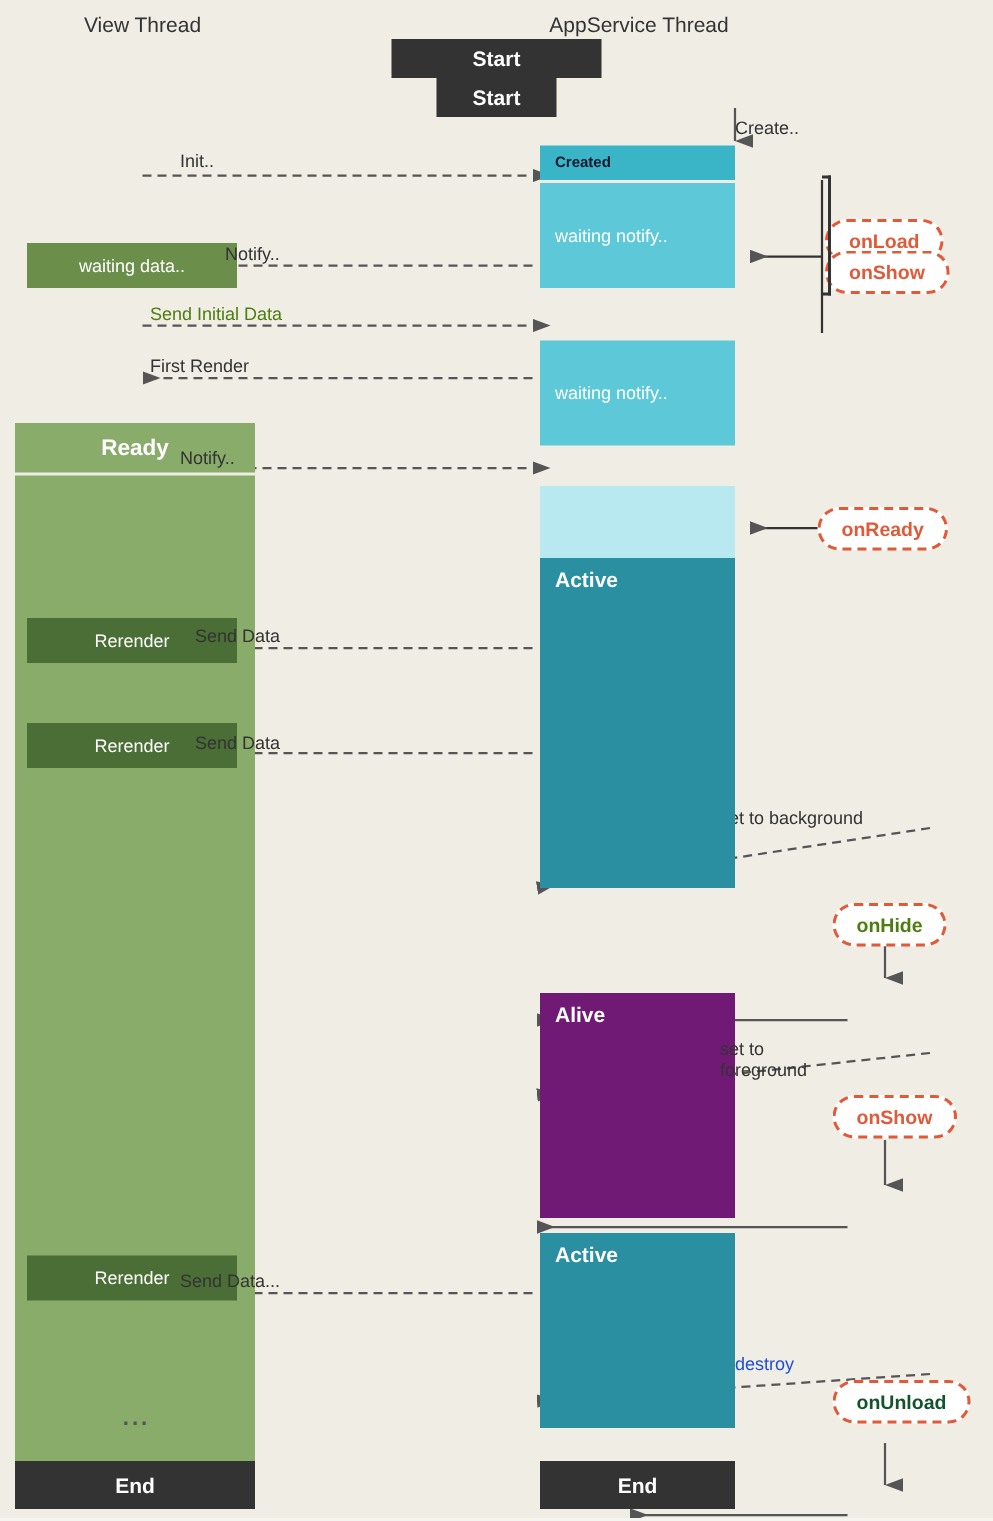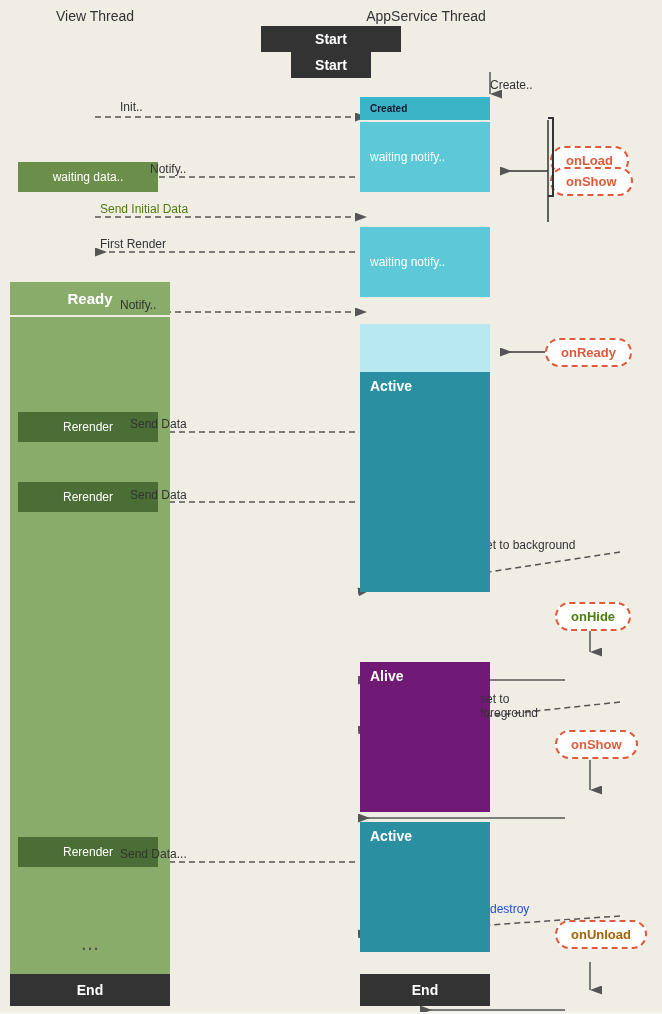--- a/index.html
+++ b/index.html
@@ -182,21 +182,21 @@
       <div style="position:absolute; left:545px; top:276px; border:2px dashed #e05a3a; border-radius:20px; color:#e05a3a; padding:5px 14px; font-size:13px; font-weight:bold; background:white; white-space:nowrap;">onReady</div>
 
       <div style="position:absolute; left:555px; top:540px; border:2px dashed #e05a3a; border-radius:20px; color:#4d7c0f; padding:5px 14px; font-size:13px; font-weight:bold; background:white; white-space:nowrap;">onHide</div>
 
       <div style="position:absolute; left:480px; top:630px; font-size:12px; color:#333;">set to foreground</div>
 
       <div style="position:absolute; left:555px; top:668px; border:2px dashed #e05a3a; border-radius:20px; color:#e05a3a; padding:5px 14px; font-size:13px; font-weight:bold; background:white; white-space:nowrap;">onShow</div>
 
       <div style="position:absolute; left:490px; top:840px; font-size:12px; color:#1d4ed8;">destroy</div>
 
-      <div style="position:absolute; left:555px; top:858px; border:2px dashed #e05a3a; border-radius:20px; color:#a16207; padding:5px 14px; font-size:13px; font-weight:bold; background:white; white-space:nowrap;">onUnload</div>
+      <div style="position:absolute; left:555px; top:858px; border:2px dashed #e05a3a; border-radius:20px; color:#14532d; padding:5px 14px; font-size:13px; font-weight:bold; background:white; white-space:nowrap;">onUnload</div>
 
       <svg style="position:absolute; top:0; left:0; width:662px; height:950px; pointer-events:none;">
 
         <line x1="548" y1="58" x2="548" y2="160" stroke="#333" stroke-width="1.5"></line>
         <line x1="548" y1="109" x2="500" y2="109" stroke="#333" stroke-width="1.5" marker-end="url(#arrowhead-left)"></line>
 
         <line x1="545" y1="290" x2="500" y2="290" stroke="#333" stroke-width="1.5" marker-end="url(#arrowhead-left)"></line>
       </svg>
 
     </line>

